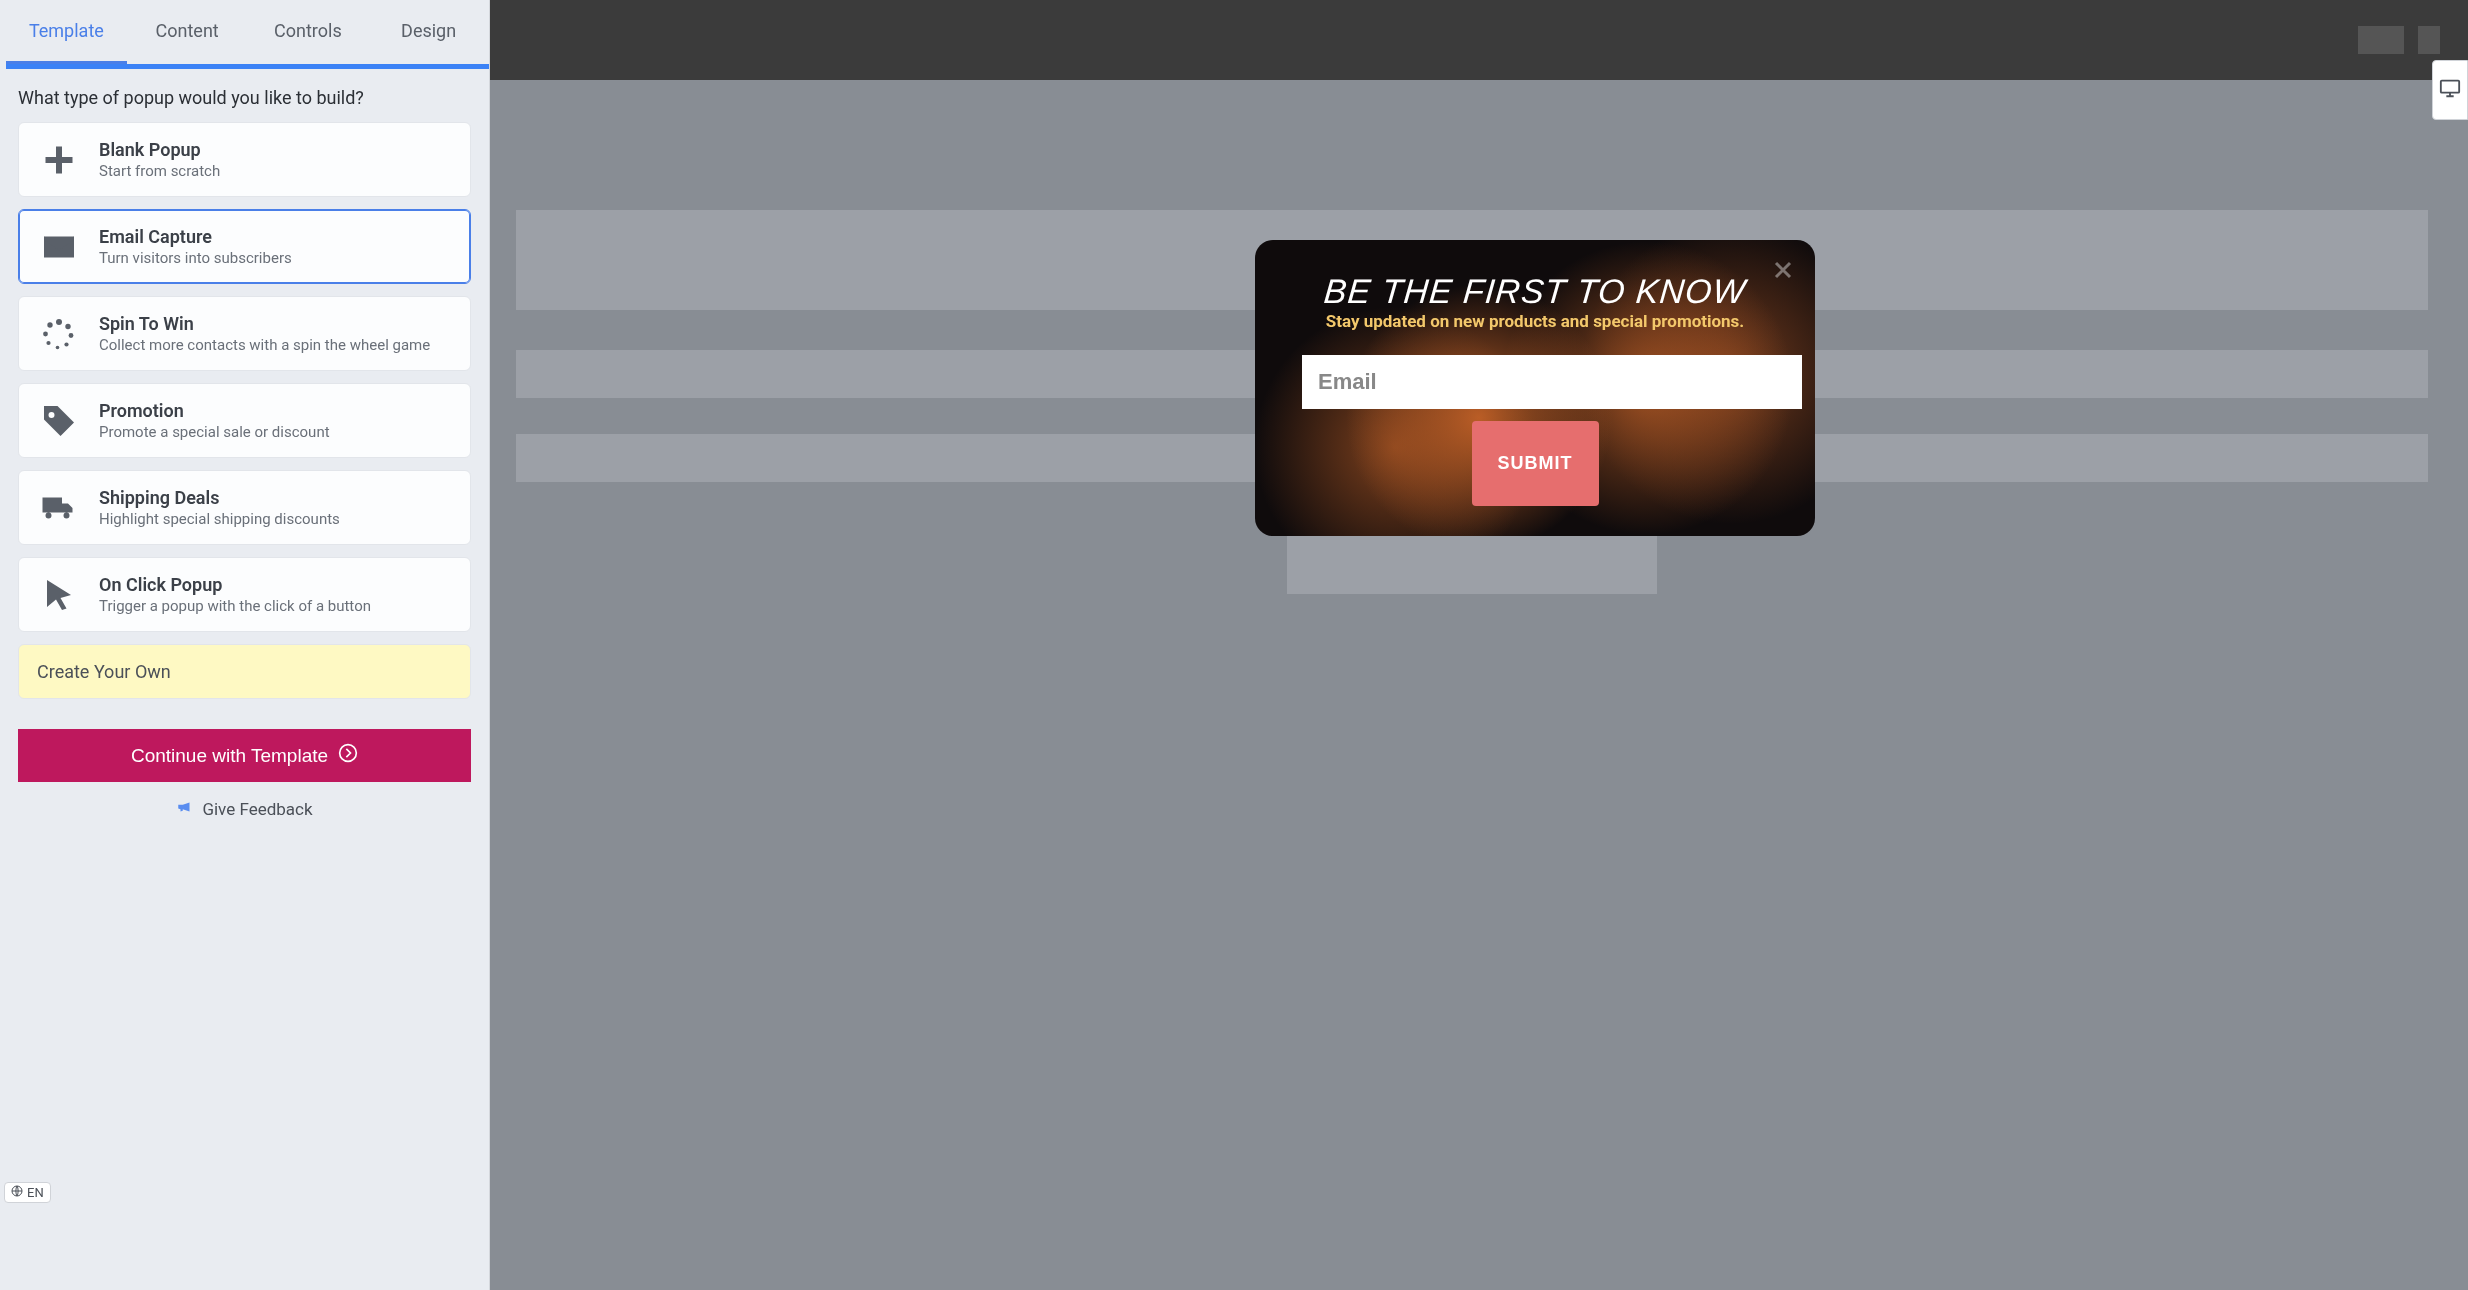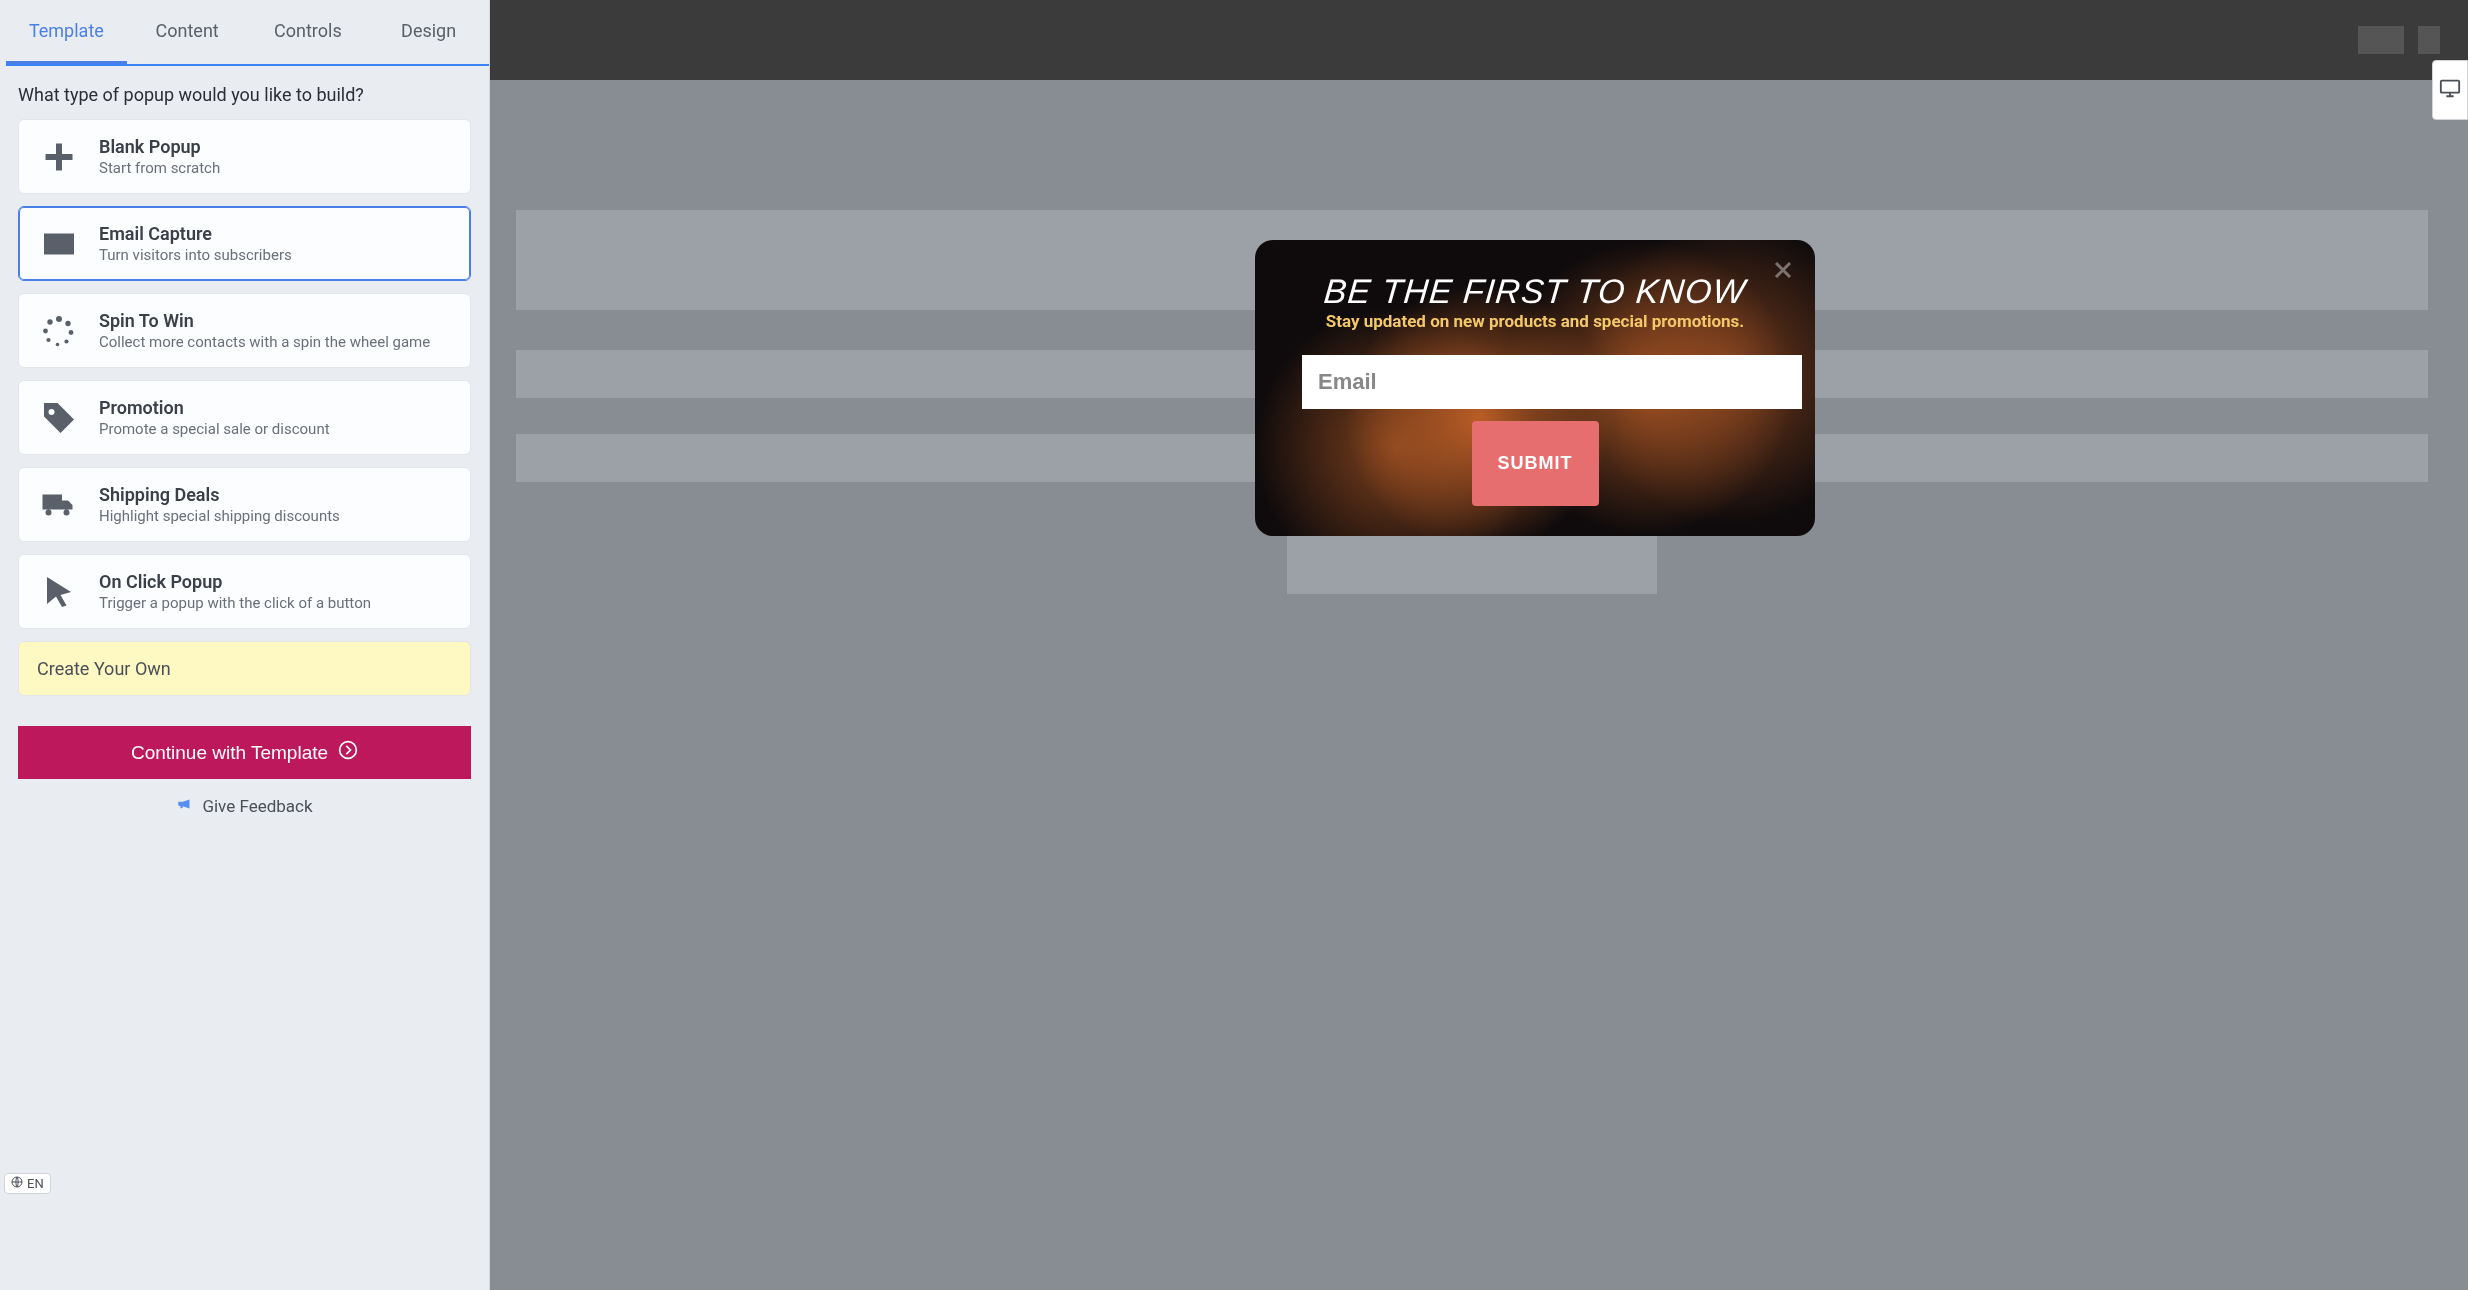--- a/index.html
+++ b/index.html
@@ -11,21 +11,21 @@
   width: 490px;
   min-width: 490px;
   background: #e9ecf1;
   display: flex;
   flex-direction: column;
   position: relative;
   border-right: 1px solid #d4d7dc;
 }
 .tabs {
   display: flex;
-  border-bottom: 2px solid #3b82f6;
+  border-bottom: 5px solid #3b82f6;
   margin-left: 6px;
 }
 .tab {
   flex: 1;
   text-align: center;
   padding: 20px 0;
   font-size: 18px;
   color: #5a6069;
   cursor: pointer;
   border-bottom: 3px solid transparent;
@@ -78,21 +78,21 @@
   padding: 16px 18px;
   margin: 12px 18px 0;
   font-size: 18px;
   color: #4b5058;
   cursor: pointer;
 }
 
 .lang-badge {
   position: absolute;
   left: 4px;
-  bottom: 96px;
+  bottom: 87px;
   background: #fff;
   border: 1px solid #d0d3d8;
   border-radius: 4px;
   padding: 2px 6px;
   font-size: 13px;
   color: #4b5058;
   display: flex;
   align-items: center;
   gap: 4px;
 }

